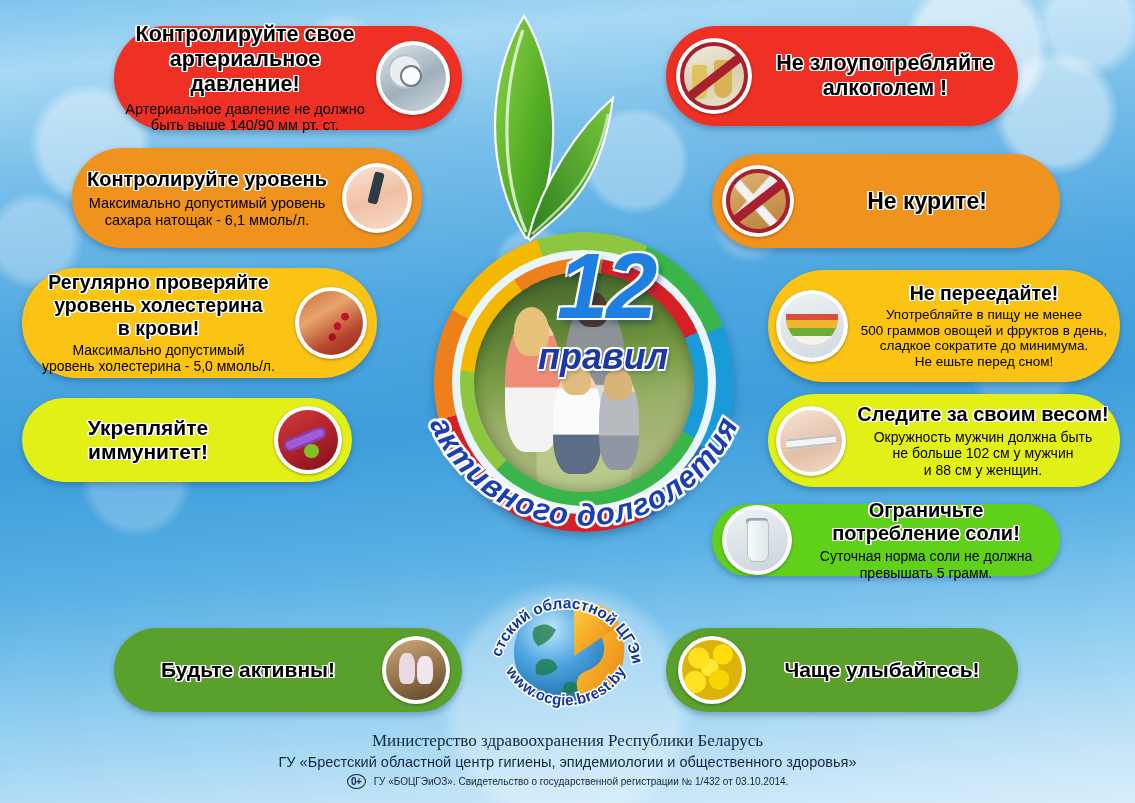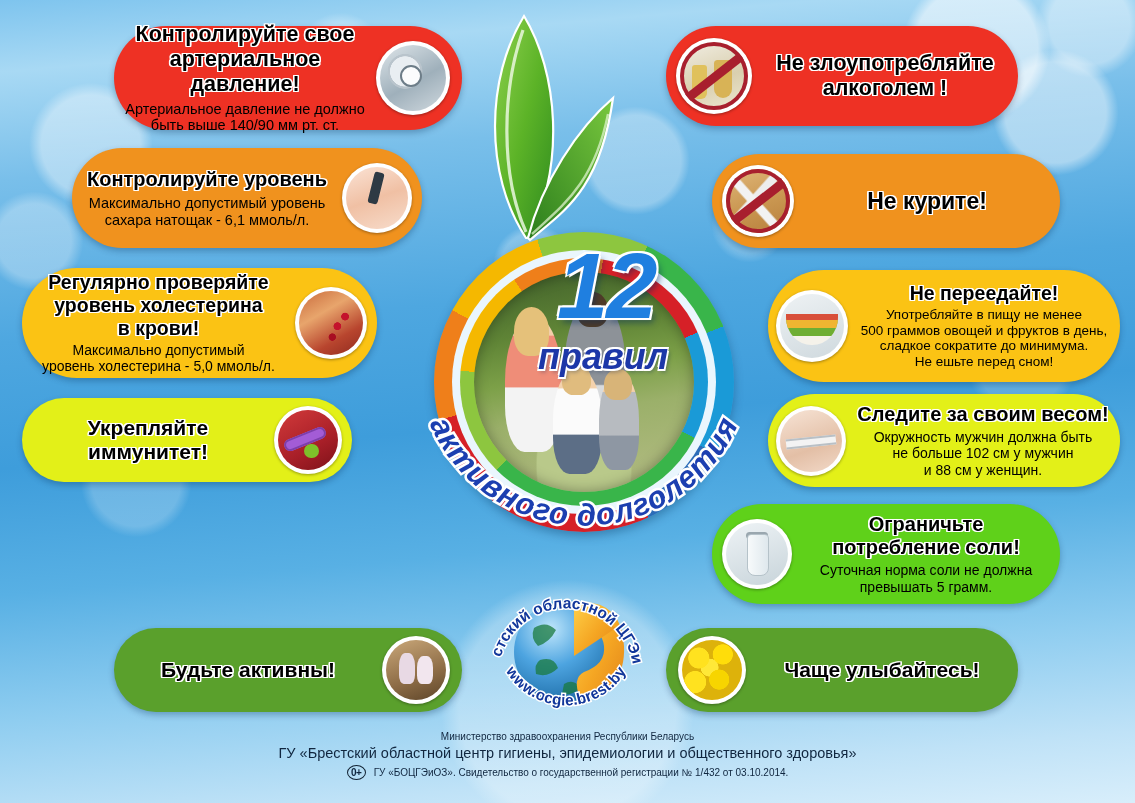--- a/index.html
+++ b/index.html
@@ -226,21 +226,21 @@
     font-size: 15.5px; font-weight: bold;
     fill: #12379b;
     stroke: #ffffff; stroke-width: 3px; paint-order: stroke fill;
   }
 
   
   #footer {
     position: absolute; left: 0; top: 731px; width: 1135px;
     text-align: center; color: #10263f;
   }
-  #f1 { font-size: 10px; }
+  #f1 { font-size: 17px; font-family: Liberation Serif, serif; }
   #f2 { font-size: 14.5px; margin-top: 3px; }
   #f3row {
     margin-top: 4px; display: flex; align-items: center;
     justify-content: center; gap: 8px;
   }
   #agebadge {
     display: inline-flex; align-items: center; justify-content: center;
     width: 19px; height: 15px; border: 1.2px solid #123; border-radius: 50%;
     font-size: 10px; font-weight: bold; letter-spacing: -0.5px;
   }
@@ -361,21 +361,21 @@
         </div>
     </div>
     <div class="body">
       <span class="ttl" style="font-size:20px">Следите за своим весом!</span>
       <span class="sub" style="font-size:14px;margin-top:3px">Окружность мужчин должна быть</span>
       <span class="sub" style="font-size:14px">не больше 102 см у мужчин</span>
       <span class="sub" style="font-size:14px">и 88 см у женщин.</span>
     </div>
   </div>
 
-  <div class="panel" id="R4" style="left:712px; top:504px; width:348px; height:100px; background:#5fd11a;">
+  <div class="panel" id="R4" style="left:712px; top:504px; width:348px; height:72px; background:#5fd11a;">
     <div class="thumb" style="width:70px;height:70px;margin-left:10px;">
       <div class="inner">
           <div class="art art-salt"></div>
         </div>
     </div>
     <div class="body">
       <span class="ttl" style="font-size:20px">Ограничьте</span>
       <span class="ttl" style="font-size:20px">потребление соли!</span>
       <span class="sub" style="font-size:14px;margin-top:3px">Суточная  норма соли не должна</span>
       <span class="sub" style="font-size:14px">превышать 5 грамм.</span>

